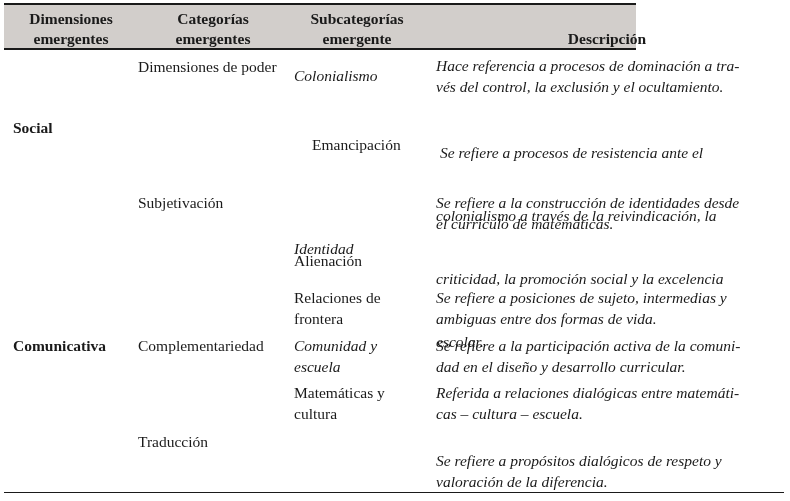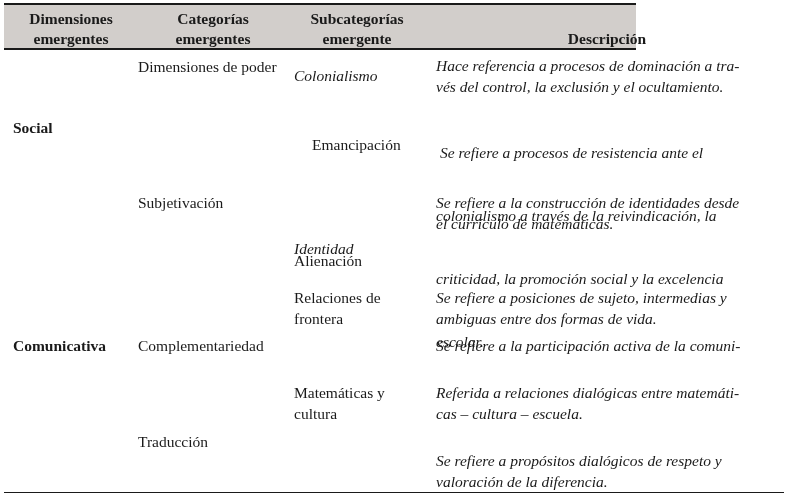--- a/index.html
+++ b/index.html
@@ -102,22 +102,27 @@
 
   <div class="cell" style="left:290px; top:284px;">
     <div>Relaciones de</div>
     <div>frontera</div>
   </div>
   <div class="cell desc" style="left:432px; top:284px;">
     <div>Se refiere a posiciones de sujeto, intermedias y</div>
     <div>ambiguas entre dos formas de vida.</div>
   </div>
 
+  <div class="cell italic" style="left:290px; top:332px;">
+    <div>Comunidad y</div>
+    <div>escuela</div>
+  </div>
   <div class="cell desc" style="left:432px; top:332px;">
     <div>Se refiere a la participación activa de la comuni-</div>
+    <div>dad en el diseño y desarrollo curricular.</div>
   </div>
 
   <div class="cell" style="left:290px; top:379px;">
     <div>Matemáticas y</div>
     <div>cultura</div>
   </div>
   <div class="cell desc" style="left:432px; top:379px;">
     <div>Referida a relaciones dialógicas entre matemáti-</div>
     <div>cas – cultura – escuela.</div>
   </div>

